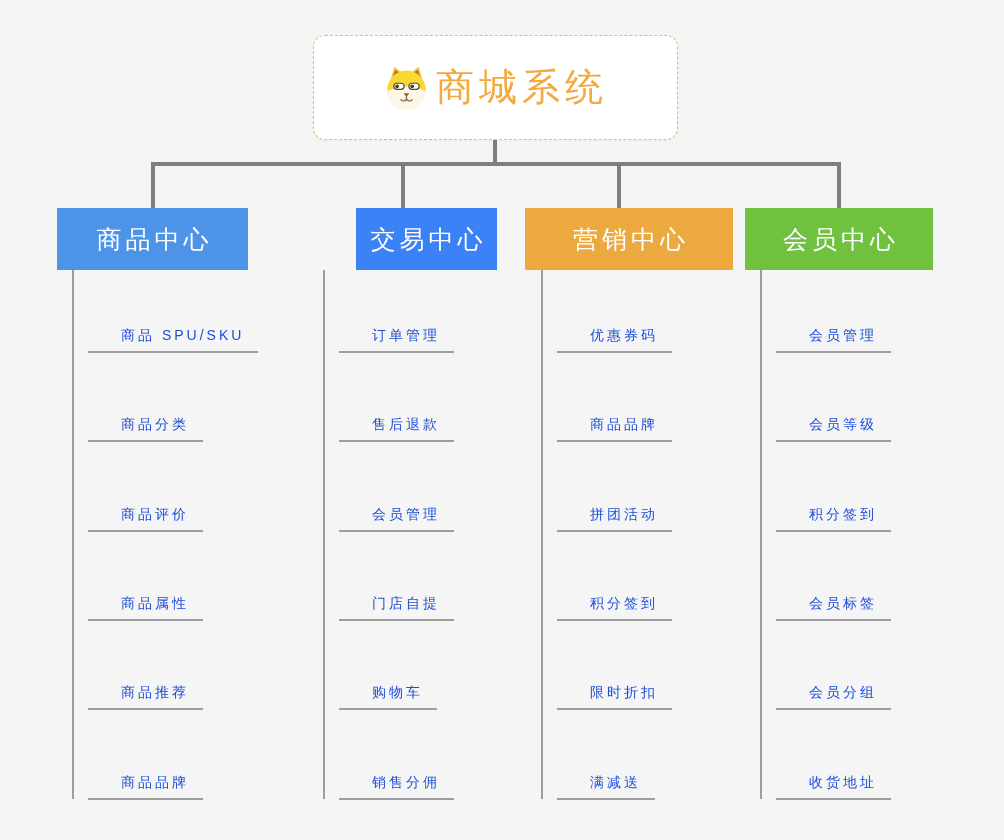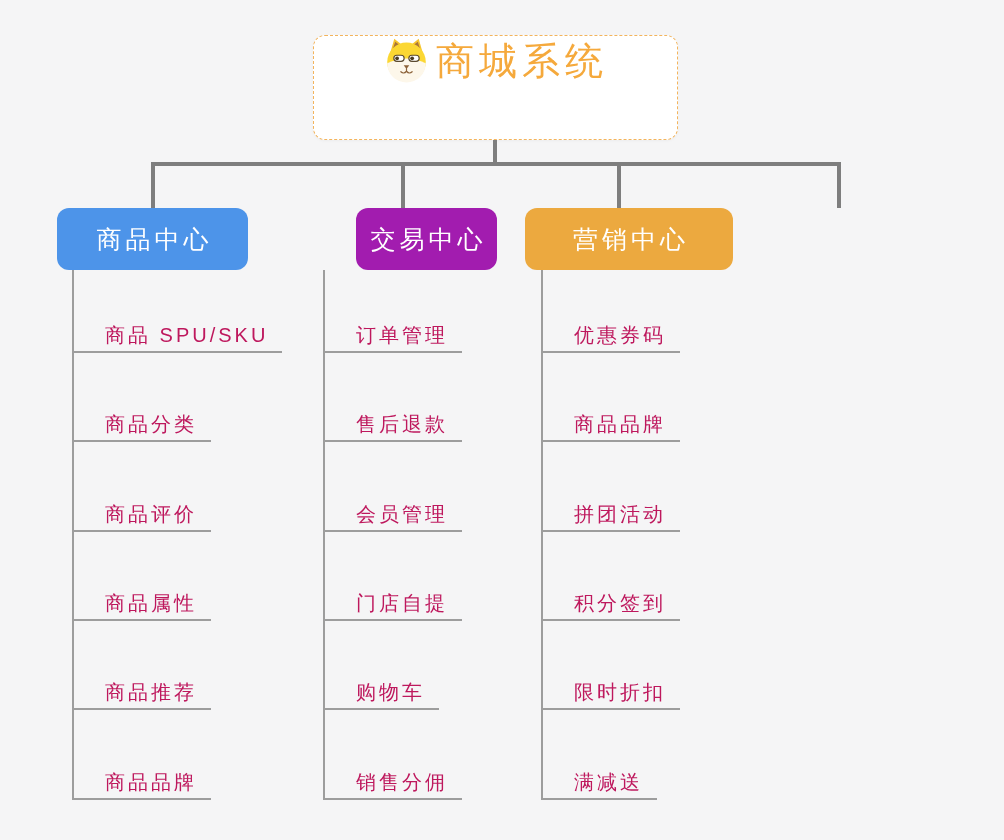--- a/index.html
+++ b/index.html
@@ -9,21 +9,21 @@
     font-family:"Liberation Sans","DejaVu Sans",sans-serif;
     position:relative;overflow:hidden;
   }
   .canvas{position:absolute;inset:0;}
 
   
   .root-node{
     position:absolute;left:313px;top:35px;width:365px;height:105px;
     background:#ffffff;border:1px dashed #f3b45c;border-radius:12px;
     box-sizing:border-box;
-    display:flex;justify-content:center;gap:6px;
+    display:flex;align-items:center;justify-content:center;gap:6px;
     box-shadow:0 1px 3px rgba(0,0,0,0.04);
   }
   .root-title{
     font-size:38px;letter-spacing:5px;color:#f5a93c;
     white-space:nowrap;
   }
   .root-icon{width:47px;height:47px;display:block;flex:0 0 auto;}
 
   
   .line{position:absolute;background:#7e7e7e;}
@@ -35,35 +35,35 @@
   .drop3{left:617px;}
   .drop4{left:837px;}
 
   
   .branch{position:absolute;top:208px;}
   .branch1{left:57px;width:191px;}
   .branch2{left:308px;width:189px;}
   .branch3{left:525px;width:208px;}
   .branch4{left:745px;width:188px;}
   .branch-box{
-    height:62px;border-radius:12px;
+    height:62px;border-radius:0;
     display:flex;align-items:center;justify-content:center;
     color:#ffffff;font-size:25px;letter-spacing:4px;text-indent:4px;
     white-space:nowrap;cursor:default;
   }
   .trunk{
     position:absolute;left:15px;top:62px;width:2px;height:529px;
     background:#9d9d9d;
   }
   .branch3 .trunk,.branch3 .items{left:16px;}
   .items{position:absolute;left:15px;top:62px;}
   .item{
-    position:absolute;left:0;
+    position:absolute;left:16px;
     white-space:nowrap;
-    font-size:20px;letter-spacing:3px;color:#be185d;
+    font-size:14px;letter-spacing:3px;color:#1d4ed8;
     line-height:21px;
     padding:0 14px 5px 33px;
     border-bottom:2px solid #9d9d9d;
   }
   .item:nth-child(1){top:55px;}
   .item:nth-child(2){top:144px;}
   .item:nth-child(3){top:234px;}
   .item:nth-child(4){top:323px;}
   .item:nth-child(5){top:412px;}
   .item:nth-child(6){top:502px;}
@@ -107,21 +107,21 @@
         <div class="item">商品 SPU/SKU</div>
         <div class="item">商品分类</div>
         <div class="item">商品评价</div>
         <div class="item">商品属性</div>
         <div class="item">商品推荐</div>
         <div class="item">商品品牌</div>
       </div>
   </div>
 
   <div class="branch branch2">
-    <div class="branch-box" style="background-color: #a21caf; margin-left: 48px;">交易中心</div>
+    <div class="branch-box" style="background-color: #3b82f6; margin-left: 48px;">交易中心</div>
     <div class="trunk"></div>
     <div class="items">
         <div class="item">订单管理</div>
         <div class="item">售后退款</div>
         <div class="item">会员管理</div>
         <div class="item">门店自提</div>
         <div class="item">购物车</div>
         <div class="item">销售分佣</div>
       </div>
   </div>
@@ -132,14 +132,26 @@
     <div class="items">
         <div class="item">优惠券码</div>
         <div class="item">商品品牌</div>
         <div class="item">拼团活动</div>
         <div class="item">积分签到</div>
         <div class="item">限时折扣</div>
         <div class="item">满减送</div>
       </div>
   </div>
 
+  <div class="branch branch4">
+    <div class="branch-box" style="background-color: rgb(111, 193, 62);">会员中心</div>
+    <div class="trunk"></div>
+    <div class="items">
+        <div class="item">会员管理</div>
+        <div class="item">会员等级</div>
+        <div class="item">积分签到</div>
+        <div class="item">会员标签</div>
+        <div class="item">会员分组</div>
+        <div class="item">收货地址</div>
+      </div>
+  </div>
 
 </div>
 
 </body></html>

